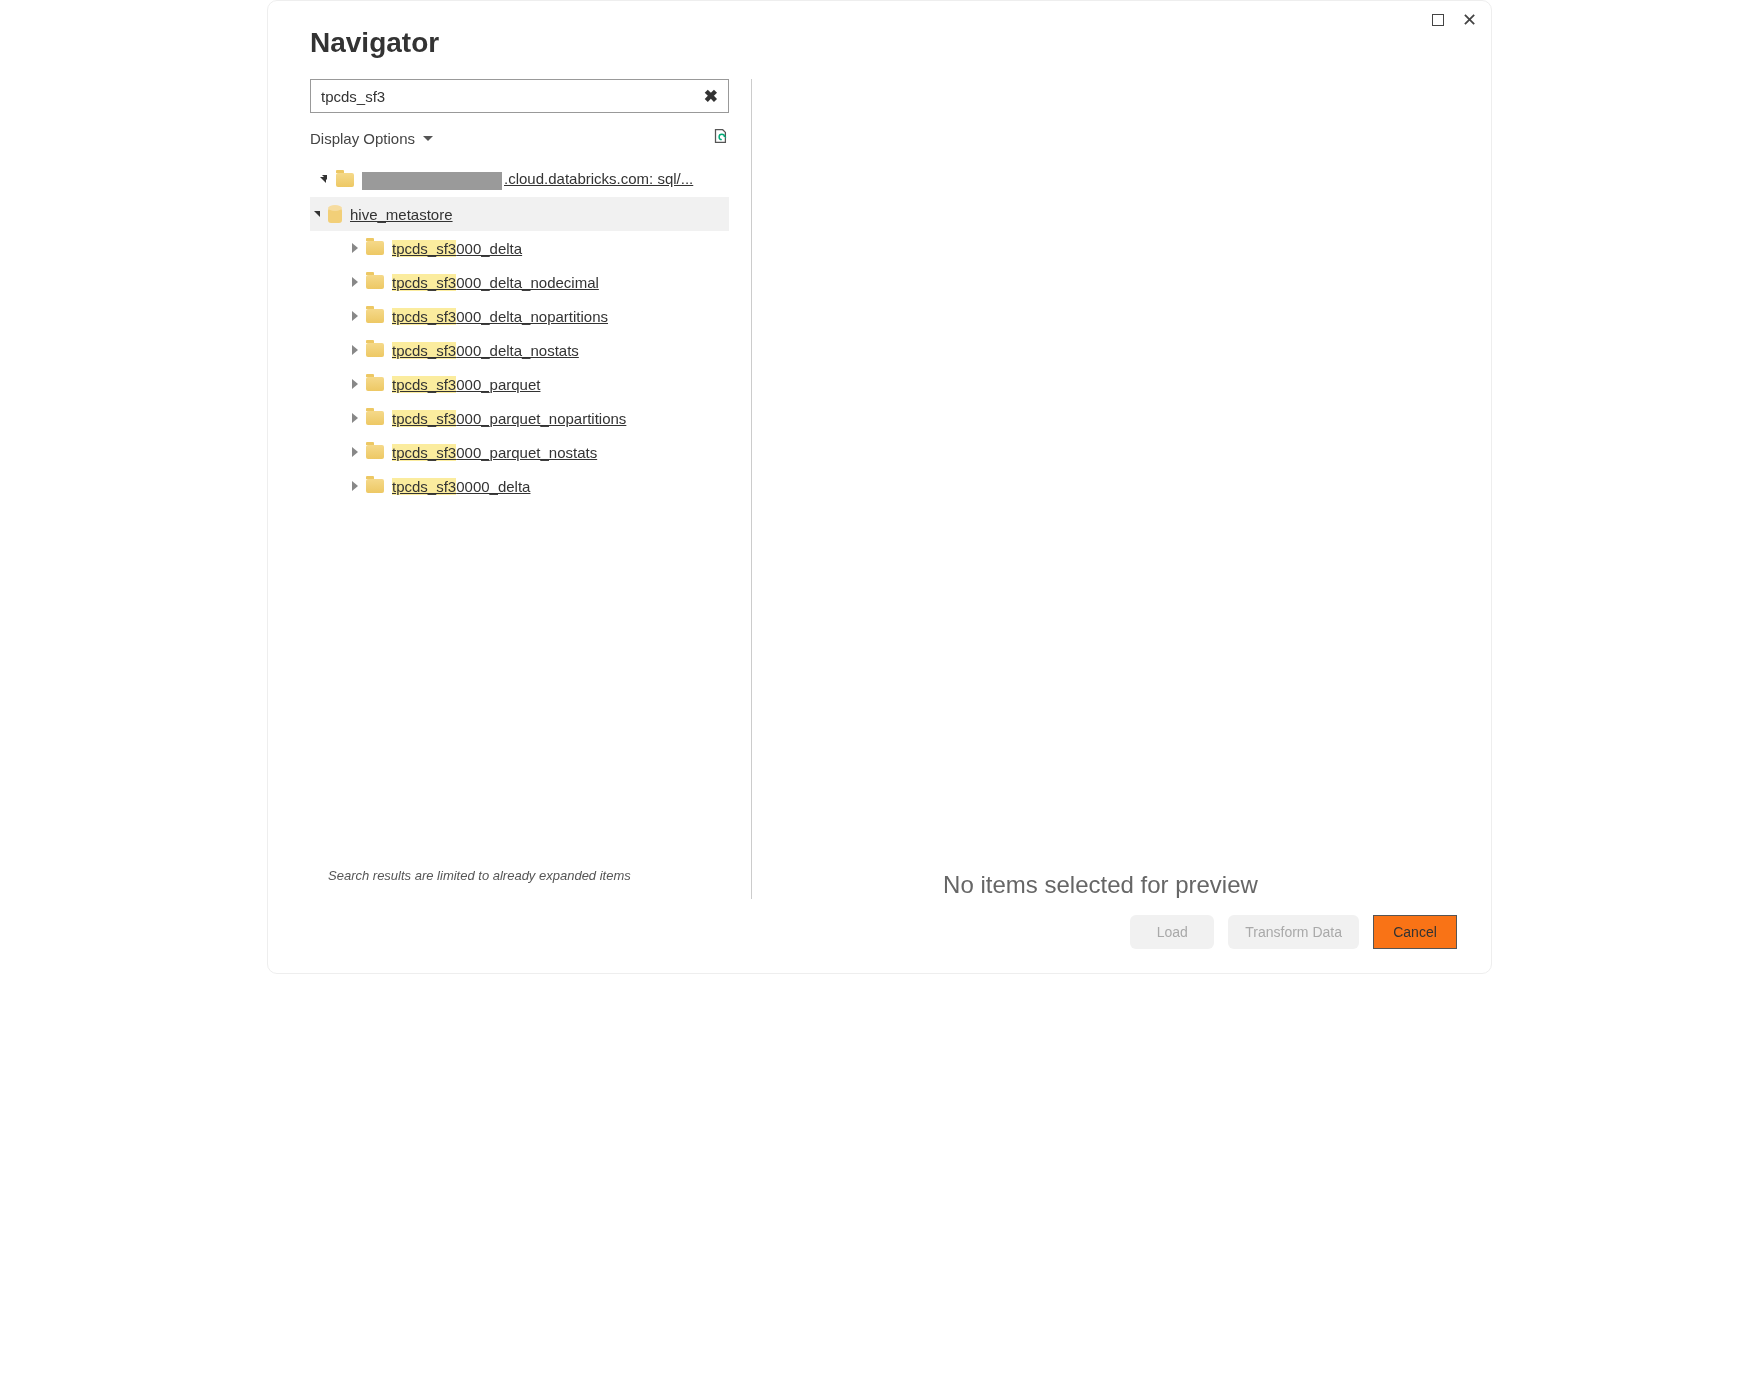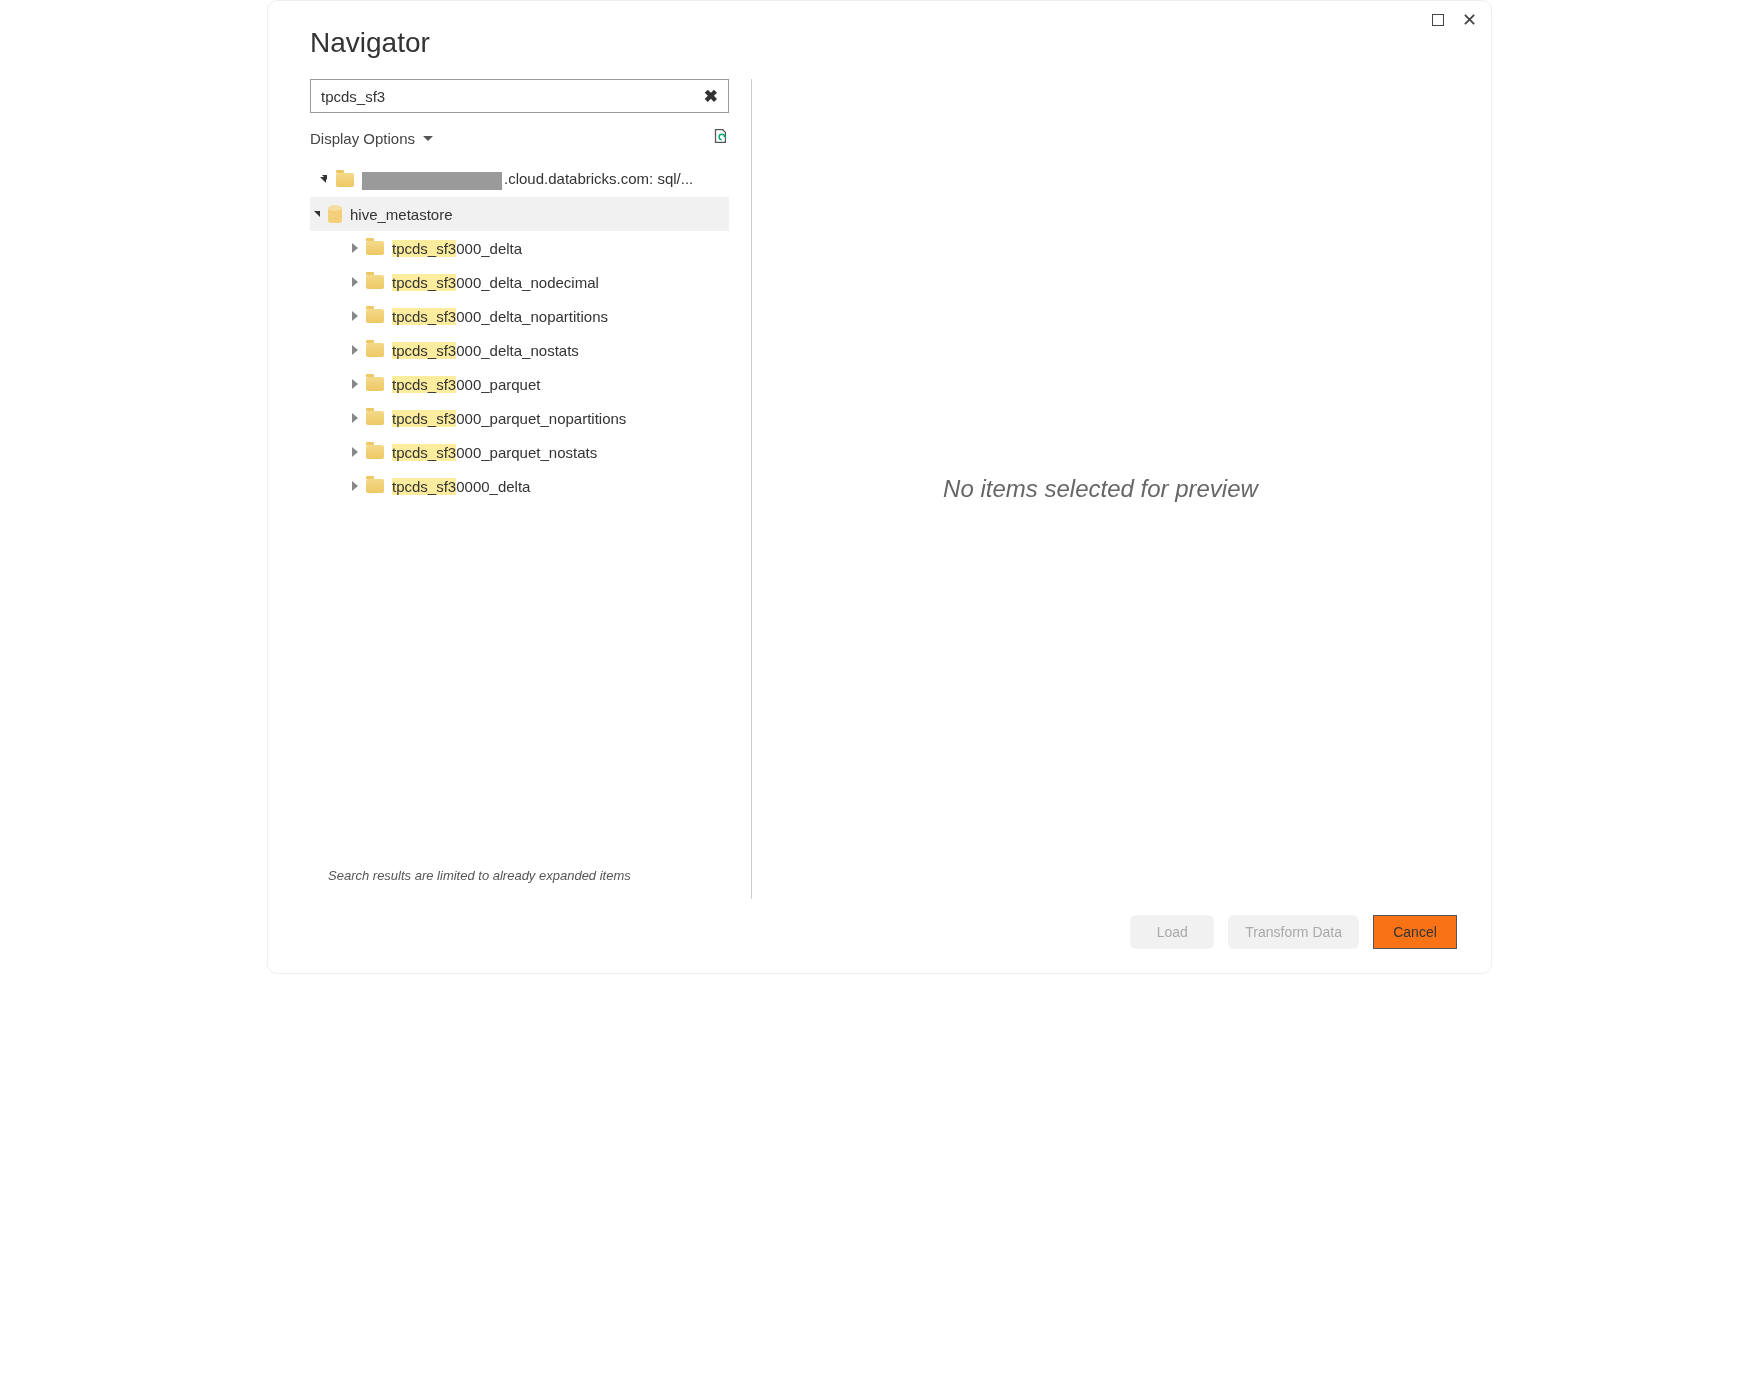--- a/index.html
+++ b/index.html
@@ -37,21 +37,21 @@
     width: 12px; height: 12px;
     border: 1.3px solid #444;
     display: inline-block;
   }
   .header {
     padding: 26px 42px 8px 42px;
   }
   .header h1 {
     margin: 0;
     font-size: 28px;
-    font-weight: 400;
+    font-weight: 700;
     color: #333;
   }
   .body {
     flex: 1;
     display: flex;
     padding: 12px 42px 0 42px;
     min-height: 0;
   }
   .left-pane {
     width: 442px;
@@ -113,20 +113,21 @@
     color: #333;
     flex: 1;
     overflow: auto;
   }
   .node {
     display: flex;
     align-items: center;
     height: 34px;
     white-space: nowrap;
     cursor: pointer;
+    text-decoration: underline;
   }
   .node.selected {
     background: #f1f1f1;
   }
   .expander {
     width: 14px;
     display: inline-flex;
     justify-content: center;
     margin-right: 4px;
     color: #555;
@@ -177,23 +178,22 @@
   .hl { background: #fbec9e; }
   .hint {
     font-style: italic;
     color: #555;
     font-size: 13px;
     padding: 4px 0 16px 18px;
   }
   .right-pane {
     flex: 1;
     display: flex;
-    align-items: center;
+    align-items: flex-end;
     justify-content: center;
-    font-style: italic;
   }
   .empty-msg {
     font-size: 24px;
     color: #666;
   }
   .footer {
     display: flex;
     justify-content: flex-end;
     gap: 14px;
     padding: 16px 34px 24px 0;

